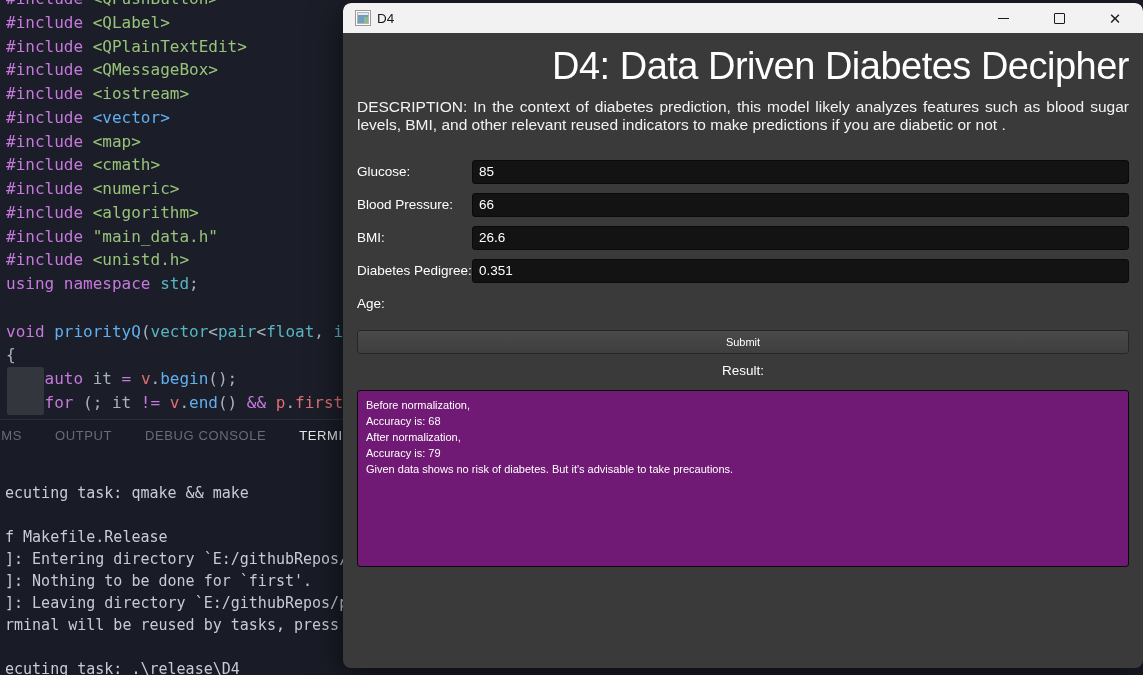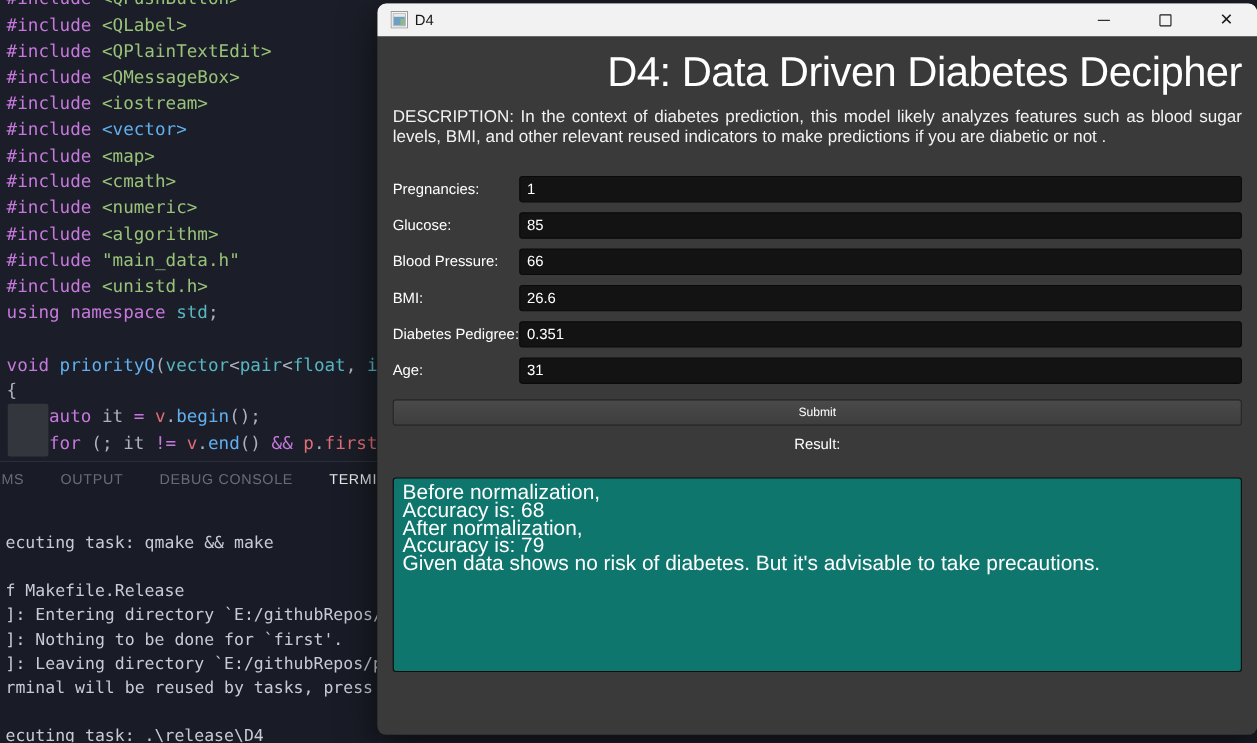--- a/index.html
+++ b/index.html
@@ -50,22 +50,22 @@
   .field-row{display:flex;align-items:center;margin-bottom:9px;height:24px;}
   .field-label{width:115px;flex:0 0 auto;color:#ffffff;font-size:13.5px;}
   .field-input{flex:1;height:22px;background:#131313;border:1px solid #0a0a0a;
                border-radius:3px;color:#ffffff;font-size:13.5px;padding:0 6px;
                font-family:"Liberation Sans",sans-serif;outline:none;}
   .submit-btn{display:block;width:100%;height:24px;margin-top:14px;
               background:linear-gradient(#4a4a4a,#3e3e3e);border:1px solid #262626;
               border-radius:3px;color:#ffffff;font-size:11px;cursor:pointer;
               font-family:"Liberation Sans",sans-serif;}
   .result-label{margin-top:9px;color:#ffffff;font-size:13.5px;text-align:center;}
-  .result-box{margin-top:23px;height:163px;background:#0f766e;border:1px solid #0a0a0a;
-              border-radius:3px;color:#ffffff;font-size:19px;line-height:16px;
+  .result-box{margin-top:12px;height:163px;background:#701a75;border:1px solid #0a0a0a;
+              border-radius:3px;color:#ffffff;font-size:11px;line-height:16px;
               padding:6px 8px;white-space:pre-wrap;overflow:auto;}
 </style>
 </head>
 <body>
 
 <div class="vscode">
   <div class="editor">
     <div class="gutter-box"></div>
     <div class="code"><div class="code-line"><span style="color: rgb(198, 120, 221);">#include </span><span style="color: rgb(152, 195, 121);">&lt;QPushButton&gt;</span></div><div class="code-line"><span style="color: rgb(198, 120, 221);">#include </span><span style="color: rgb(152, 195, 121);">&lt;QLabel&gt;</span></div><div class="code-line"><span style="color: rgb(198, 120, 221);">#include </span><span style="color: rgb(152, 195, 121);">&lt;QPlainTextEdit&gt;</span></div><div class="code-line"><span style="color: rgb(198, 120, 221);">#include </span><span style="color: rgb(152, 195, 121);">&lt;QMessageBox&gt;</span></div><div class="code-line"><span style="color: rgb(198, 120, 221);">#include </span><span style="color: rgb(152, 195, 121);">&lt;iostream&gt;</span></div><div class="code-line"><span style="color: rgb(198, 120, 221);">#include </span><span style="color: rgb(97, 175, 239);">&lt;vector&gt;</span></div><div class="code-line"><span style="color: rgb(198, 120, 221);">#include </span><span style="color: rgb(152, 195, 121);">&lt;map&gt;</span></div><div class="code-line"><span style="color: rgb(198, 120, 221);">#include </span><span style="color: rgb(152, 195, 121);">&lt;cmath&gt;</span></div><div class="code-line"><span style="color: rgb(198, 120, 221);">#include </span><span style="color: rgb(152, 195, 121);">&lt;numeric&gt;</span></div><div class="code-line"><span style="color: rgb(198, 120, 221);">#include </span><span style="color: rgb(152, 195, 121);">&lt;algorithm&gt;</span></div><div class="code-line"><span style="color: rgb(198, 120, 221);">#include </span><span style="color: rgb(152, 195, 121);">"main_data.h"</span></div><div class="code-line"><span style="color: rgb(198, 120, 221);">#include </span><span style="color: rgb(152, 195, 121);">&lt;unistd.h&gt;</span></div><div class="code-line"><span style="color: rgb(198, 120, 221);">using </span><span style="color: rgb(198, 120, 221);">namespace </span><span style="color: rgb(86, 182, 194);">std</span><span style="color: rgb(171, 178, 191);">;</span></div><div class="code-line"></div><div class="code-line"><span style="color: rgb(198, 120, 221);">void </span><span style="color: rgb(97, 175, 239);">priorityQ</span><span style="color: rgb(171, 178, 191);">(</span><span style="color: rgb(86, 182, 194);">vector</span><span style="color: rgb(171, 178, 191);">&lt;</span><span style="color: rgb(86, 182, 194);">pair</span><span style="color: rgb(171, 178, 191);">&lt;</span><span style="color: rgb(86, 182, 194);">float</span><span style="color: rgb(171, 178, 191);">, </span><span style="color: rgb(86, 182, 194);">int</span></div><div class="code-line"><span style="color: rgb(171, 178, 191);">{</span></div><div class="code-line"><span style="color: rgb(171, 178, 191);">    </span><span style="color: rgb(198, 120, 221);">auto </span><span style="color: rgb(171, 178, 191);">it </span><span style="color: rgb(198, 120, 221);">= </span><span style="color: rgb(224, 108, 117);">v</span><span style="color: rgb(171, 178, 191);">.</span><span style="color: rgb(97, 175, 239);">begin</span><span style="color: rgb(171, 178, 191);">();</span></div><div class="code-line"><span style="color: rgb(171, 178, 191);">    </span><span style="color: rgb(198, 120, 221);">for </span><span style="color: rgb(171, 178, 191);">(; it </span><span style="color: rgb(198, 120, 221);">!= </span><span style="color: rgb(224, 108, 117);">v</span><span style="color: rgb(171, 178, 191);">.</span><span style="color: rgb(97, 175, 239);">end</span><span style="color: rgb(171, 178, 191);">() </span><span style="color: rgb(198, 120, 221);">&amp;&amp; </span><span style="color: rgb(224, 108, 117);">p</span><span style="color: rgb(171, 178, 191);">.</span><span style="color: rgb(224, 108, 117);">first</span></div></div>
   </div>
@@ -102,42 +102,37 @@
       </div>
     </div>
   </div>
 
   <div class="dialog-body">
     <div class="dlg-heading">D4: Data Driven Diabetes Decipher</div>
     <div class="dlg-desc">DESCRIPTION: In the context of diabetes prediction, this model likely analyzes features such as blood sugar levels, BMI, and other relevant reused indicators to make predictions if you are diabetic or not .</div>
 
     <div class="form">
         <div class="field-row">
-          <span class="field-label">Pregnancies:</span>
-          <input class="field-input" type="text" value="1" style="">
-        </div>
-        <div class="field-row">
           <span class="field-label">Glucose:</span>
           <input class="field-input" type="text" value="85" style="">
         </div>
         <div class="field-row">
           <span class="field-label">Blood Pressure:</span>
           <input class="field-input" type="text" value="66" style="">
         </div>
         <div class="field-row">
           <span class="field-label">BMI:</span>
           <input class="field-input" type="text" value="26.6" style="">
         </div>
         <div class="field-row">
           <span class="field-label">Diabetes Pedigree:</span>
           <input class="field-input" type="text" value="0.351" style="">
         </div>
         <div class="field-row">
           <span class="field-label">Age:</span>
-          <input class="field-input" type="text" value="31" style="">
         </div>
       </div>
 
     <button class="submit-btn">Submit</button>
 
     <div class="result-label">Result:</div>
     <div class="result-box">Before normalization,
 Accuracy is: 68
 After normalization,
 Accuracy is: 79

